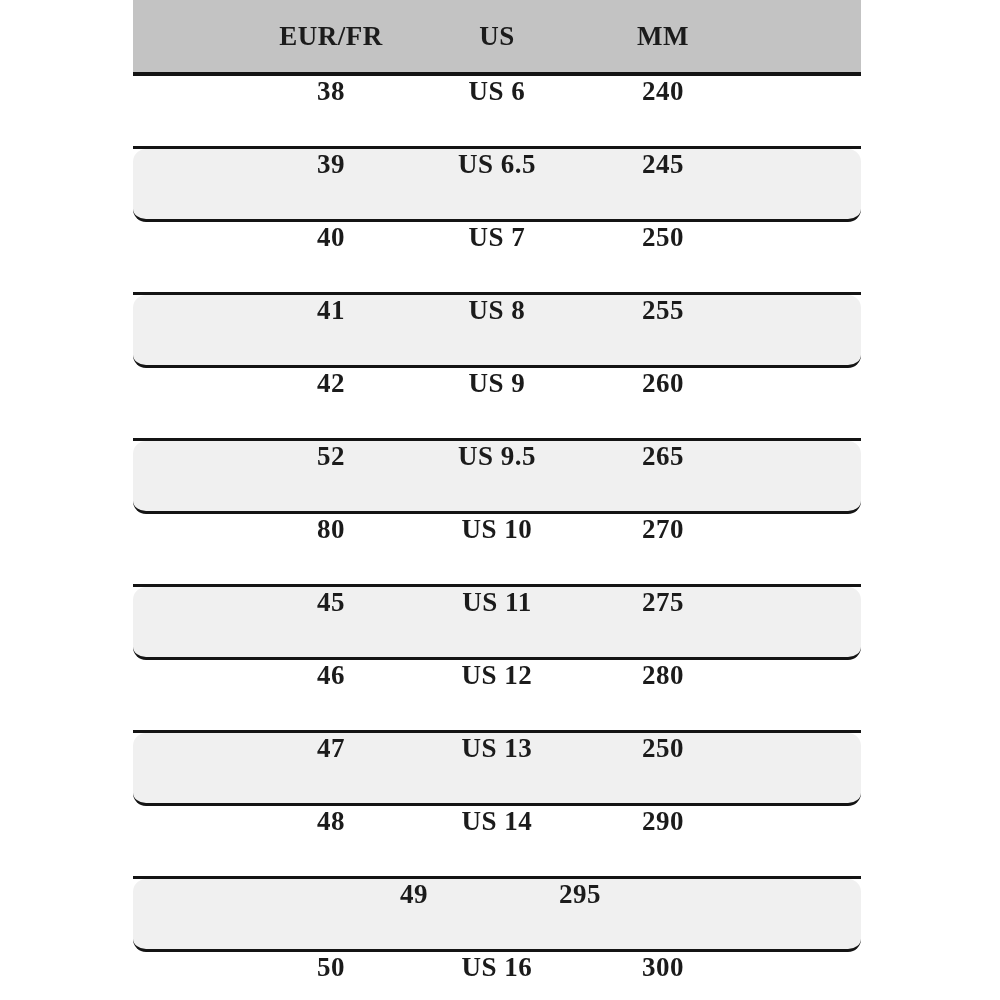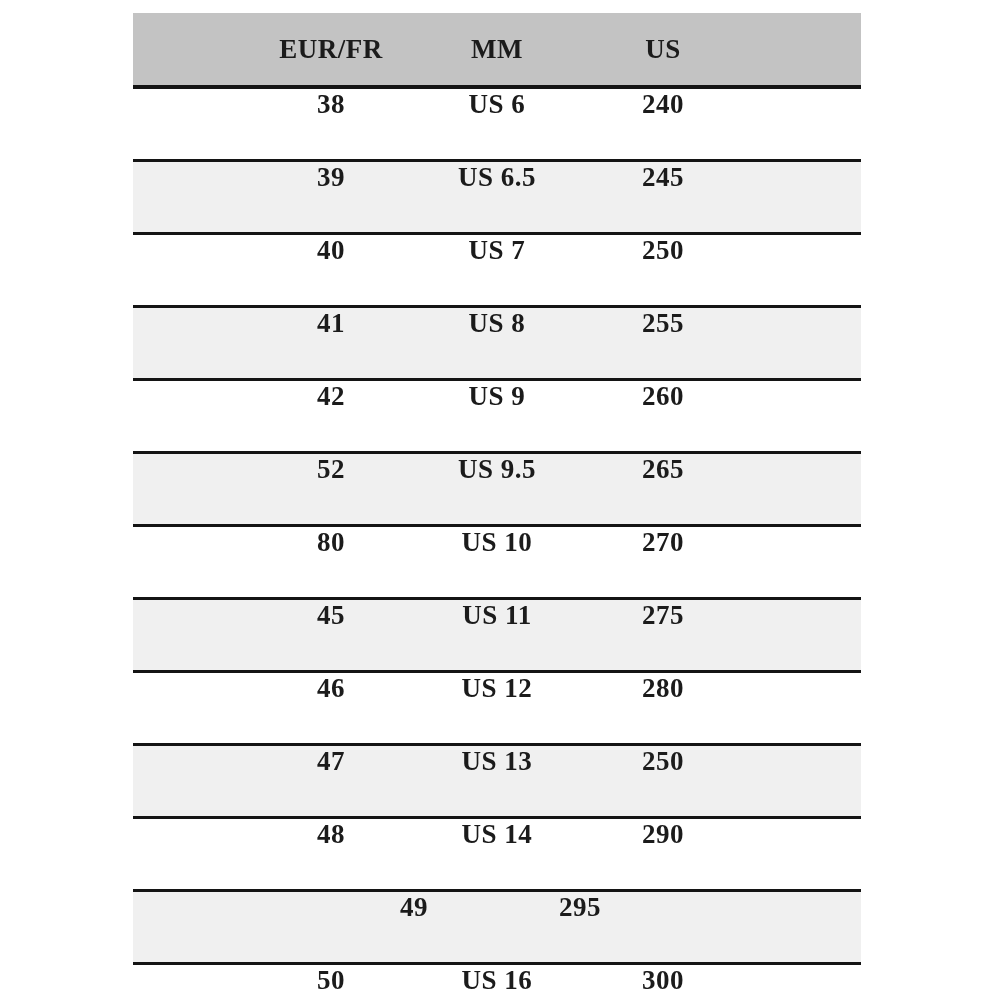--- a/index.html
+++ b/index.html
@@ -20,50 +20,50 @@
     top: 0;
     width: 728px;
   }
   .header-row {
     height: 72px;
     background: var(--header-bg, #c3c3c3);
     border-bottom: 4px solid var(--border-color, #141414);
     display: flex;
     justify-content: center;
     align-items: center;
-    margin-top: 13px;
   }
   .data-row {
     height: 70px;
     border-bottom: 3px solid var(--border-color, #141414);
     background: var(--row-bg, #ffffff);
     display: flex;
     justify-content: center;
   }
   .data-row.alt {
     background: var(--row-alt-bg, #f0f0f0);
+    border-radius: 13px;
   }
   .cell {
     width: 166px;
     text-align: center;
     font-size: 27px;
     font-weight: bold;
     color: var(--text-color, #1b1b1b);
     letter-spacing: 0.5px;
     white-space: nowrap;
   }
 </style>
 </head>
 <body style="--page-bg: #ffffff; --header-bg: #c3c3c3; --row-bg: #ffffff; --row-alt-bg: #f0f0f0; --border-color: #141414; --text-color: #1b1b1b;">
 
 <div class="size-table">
   <div class="header-row" id="header-row">
       <div class="cell">EUR/FR</div>
+      <div class="cell">US</div>
       <div class="cell">MM</div>
-      <div class="cell">US</div>
     </div>
   <div id="rows-container">
       <div class="data-row">
         <div class="cell">38</div>
         <div class="cell">US 6</div>
         <div class="cell">240</div>
       </div>
       <div class="data-row alt">
         <div class="cell">39</div>
         <div class="cell">US 6.5</div>

